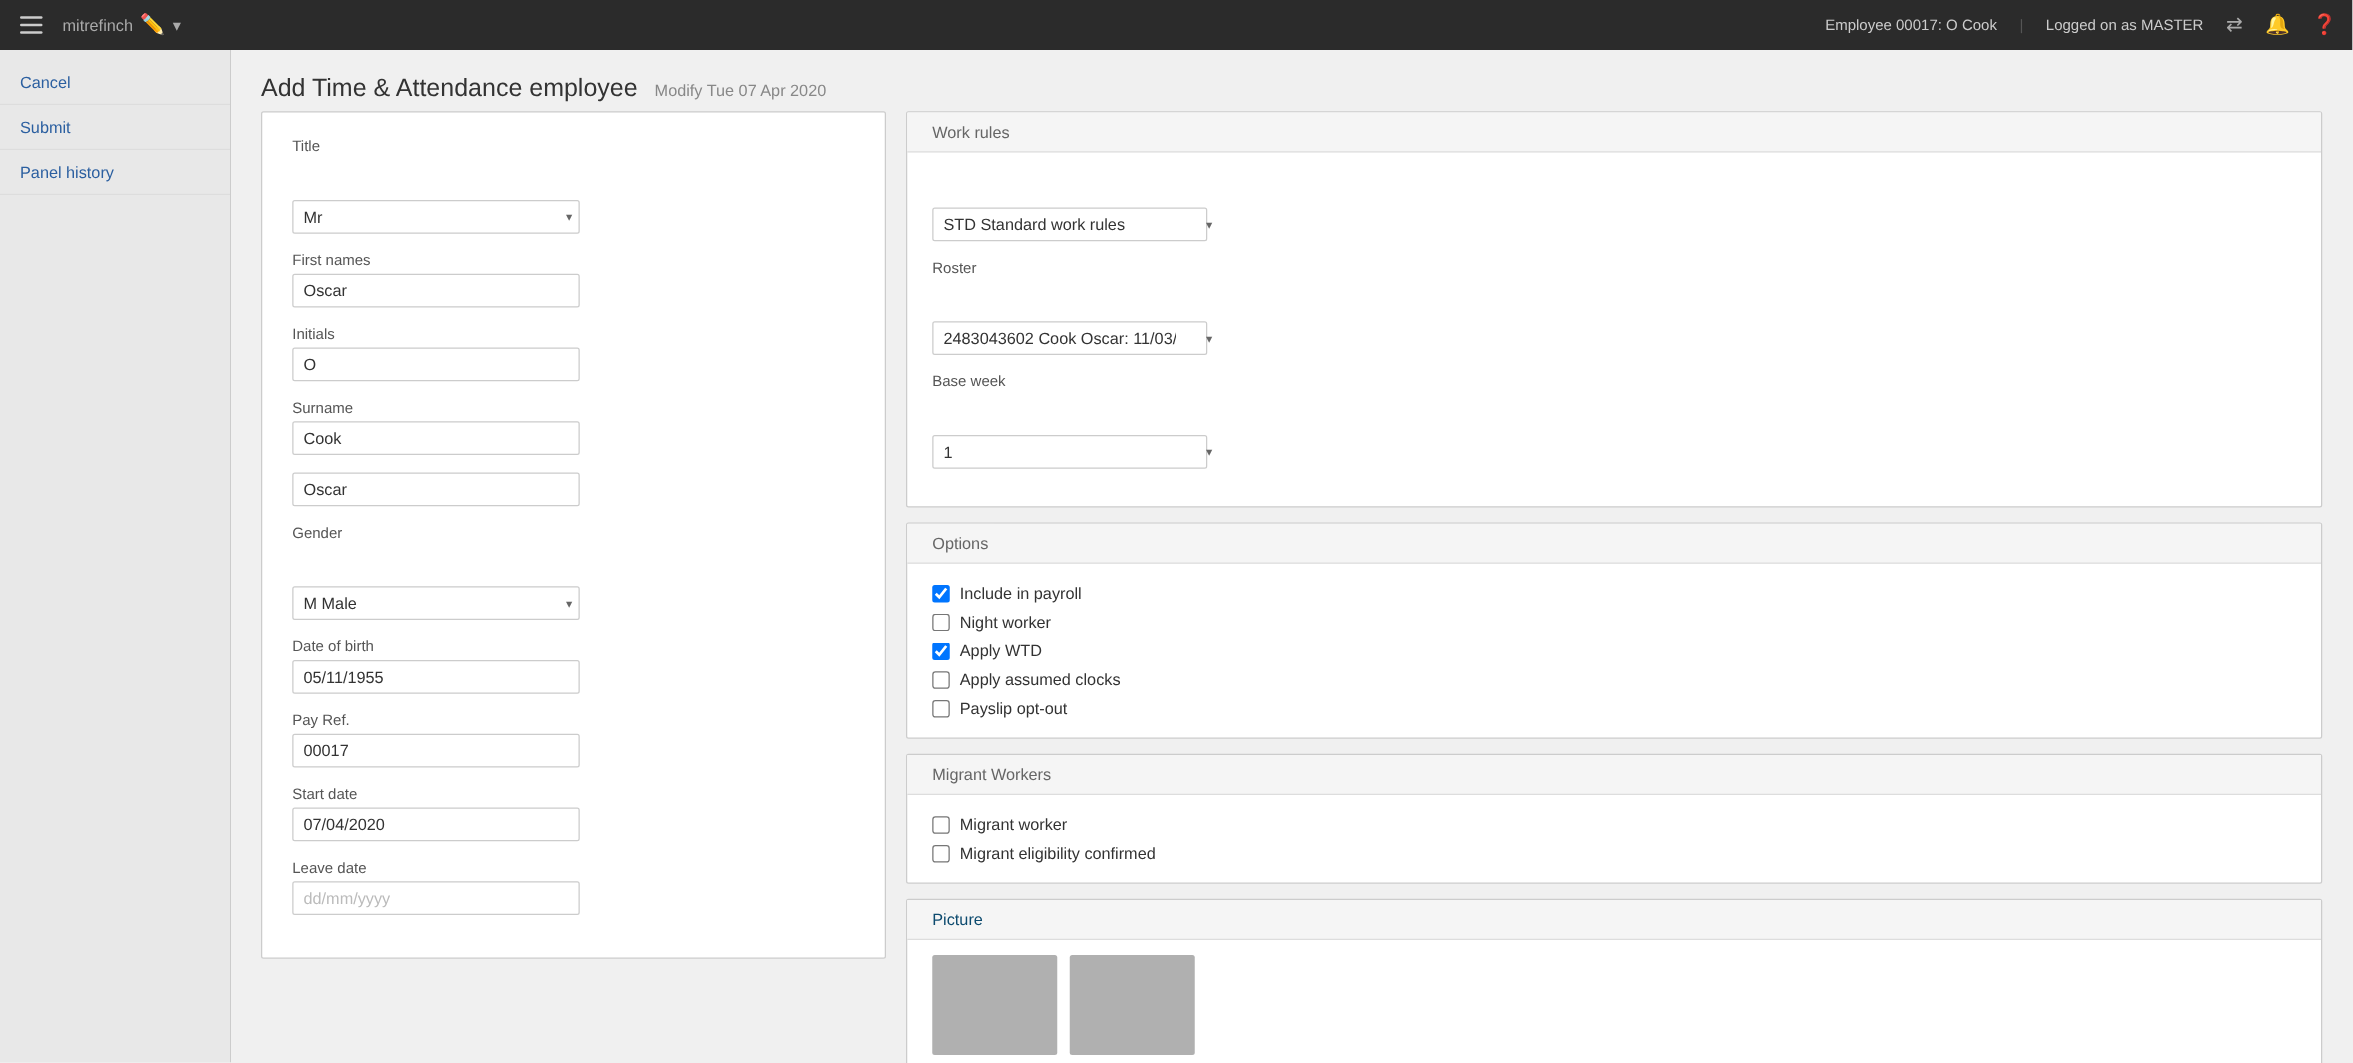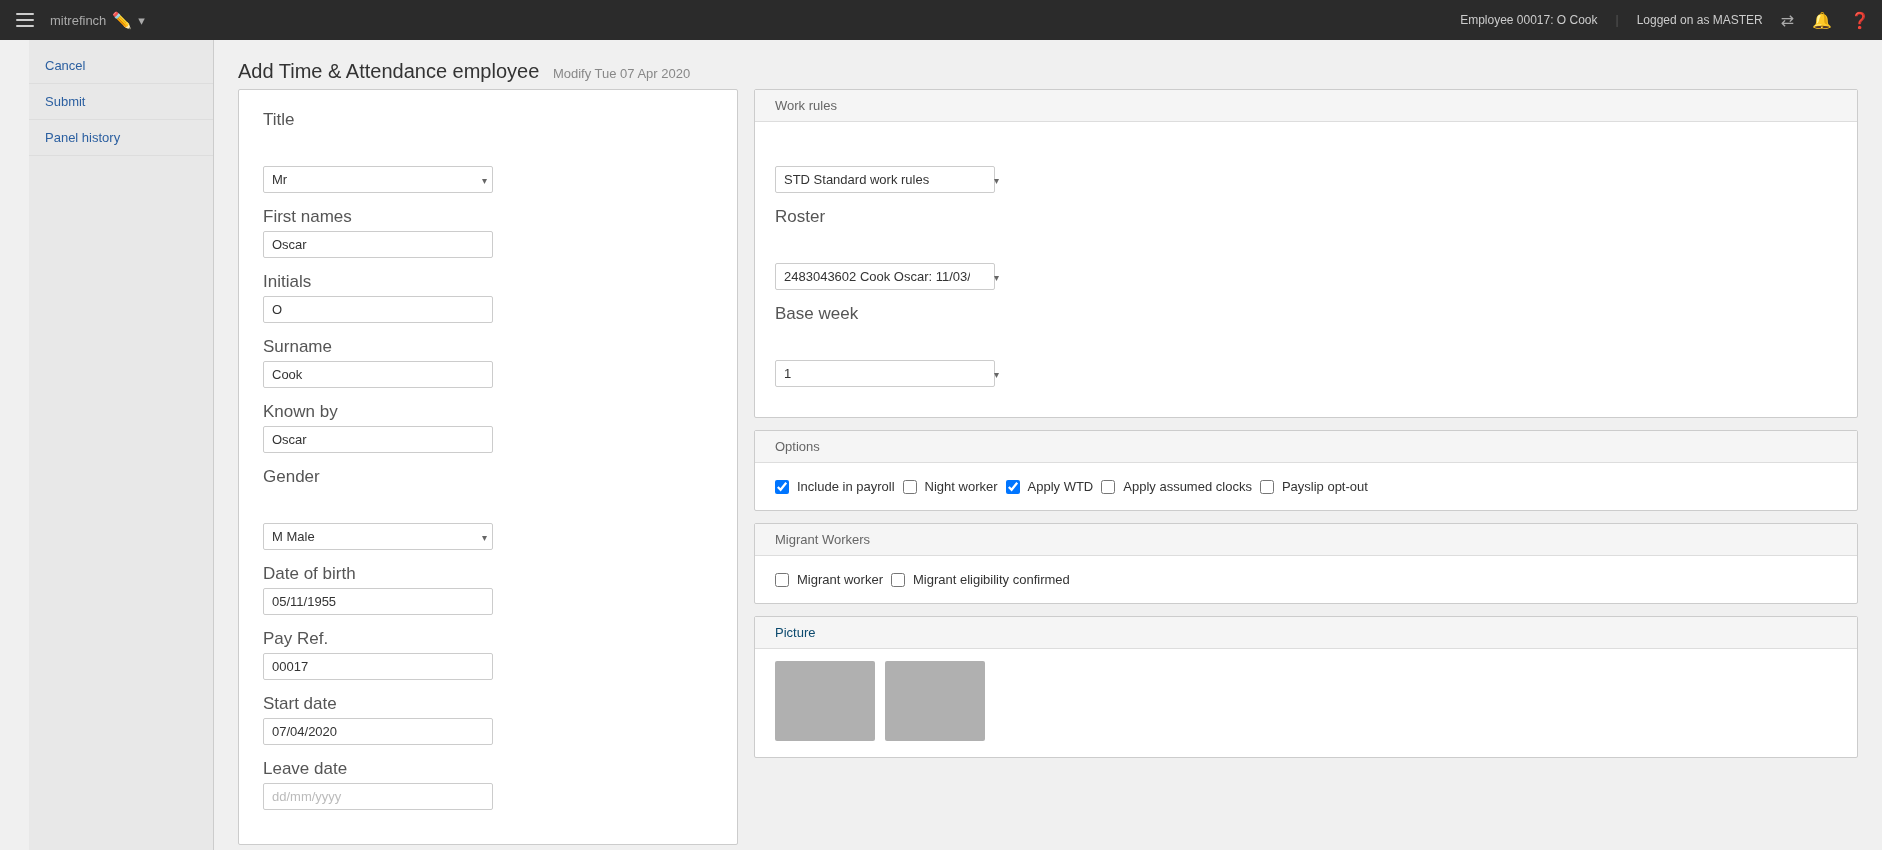--- a/index.html
+++ b/index.html
@@ -32,21 +32,20 @@
       color: #ccc;
       font-size: 12px;
     }
     .topnav-right .sep { color: #555; }
     .topnav-icon { font-size: 16px; color: #aaa; cursor: pointer; }
 
     
     .layout {
       display: flex;
       height: calc(100vh - 40px);
-      padding-left: 29px;
     }
 
     
     .sidebar {
       width: 185px;
       background: #e8e8e8;
       border-right: 1px solid #ccc;
       padding: 8px 0;
       flex-shrink: 0;
     }
@@ -93,21 +92,21 @@
       padding: 20px 24px;
       width: 500px;
       flex-shrink: 0;
     }
 
     .form-group {
       margin-bottom: 14px;
     }
     .form-label {
       display: block;
-      font-size: 17px;
+      font-size: 12px;
       color: #555;
       margin-bottom: 4px;
     }
     .form-input {
       width: 100%;
       max-width: 230px;
       padding: 5px 8px;
       border: 1px solid #ccc;
       border-radius: 2px;
       font-size: 13px;
@@ -162,21 +161,21 @@
       font-size: 13px;
       color: #666;
       background: #f5f5f5;
       margin: -16px -20px 12px -20px;
       padding: 8px 20px;
       border-bottom: 1px solid #ddd;
     }
 
     .checkbox-group {
       display: flex;
-      flex-direction: row;
+      flex-direction: column;
       gap: 8px;
       padding-top: 4px;
     }
     .checkbox-item {
       display: flex;
       align-items: center;
       gap: 8px;
       font-size: 13px;
       color: #333;
     }
@@ -294,21 +293,20 @@
           <label class="form-label">Initials</label>
           <input class="form-input" type="text" value="O" style="">
         </div>
 
         <div class="form-group">
           <label class="form-label">Surname</label>
           <input class="form-input" type="text" value="Cook" style="">
         </div>
 
         <div class="form-group">
-          <label class="form-label">Known by</label>
           <input class="form-input" type="text" value="Oscar" style="">
         </div>
 
         <div class="form-group">
           <label class="form-label">Gender</label>
           <div class="form-select-wrap">
             <select class="form-select">
               <option>M    Male</option>
             </select>
             <span class="select-arrow">▾</span>

